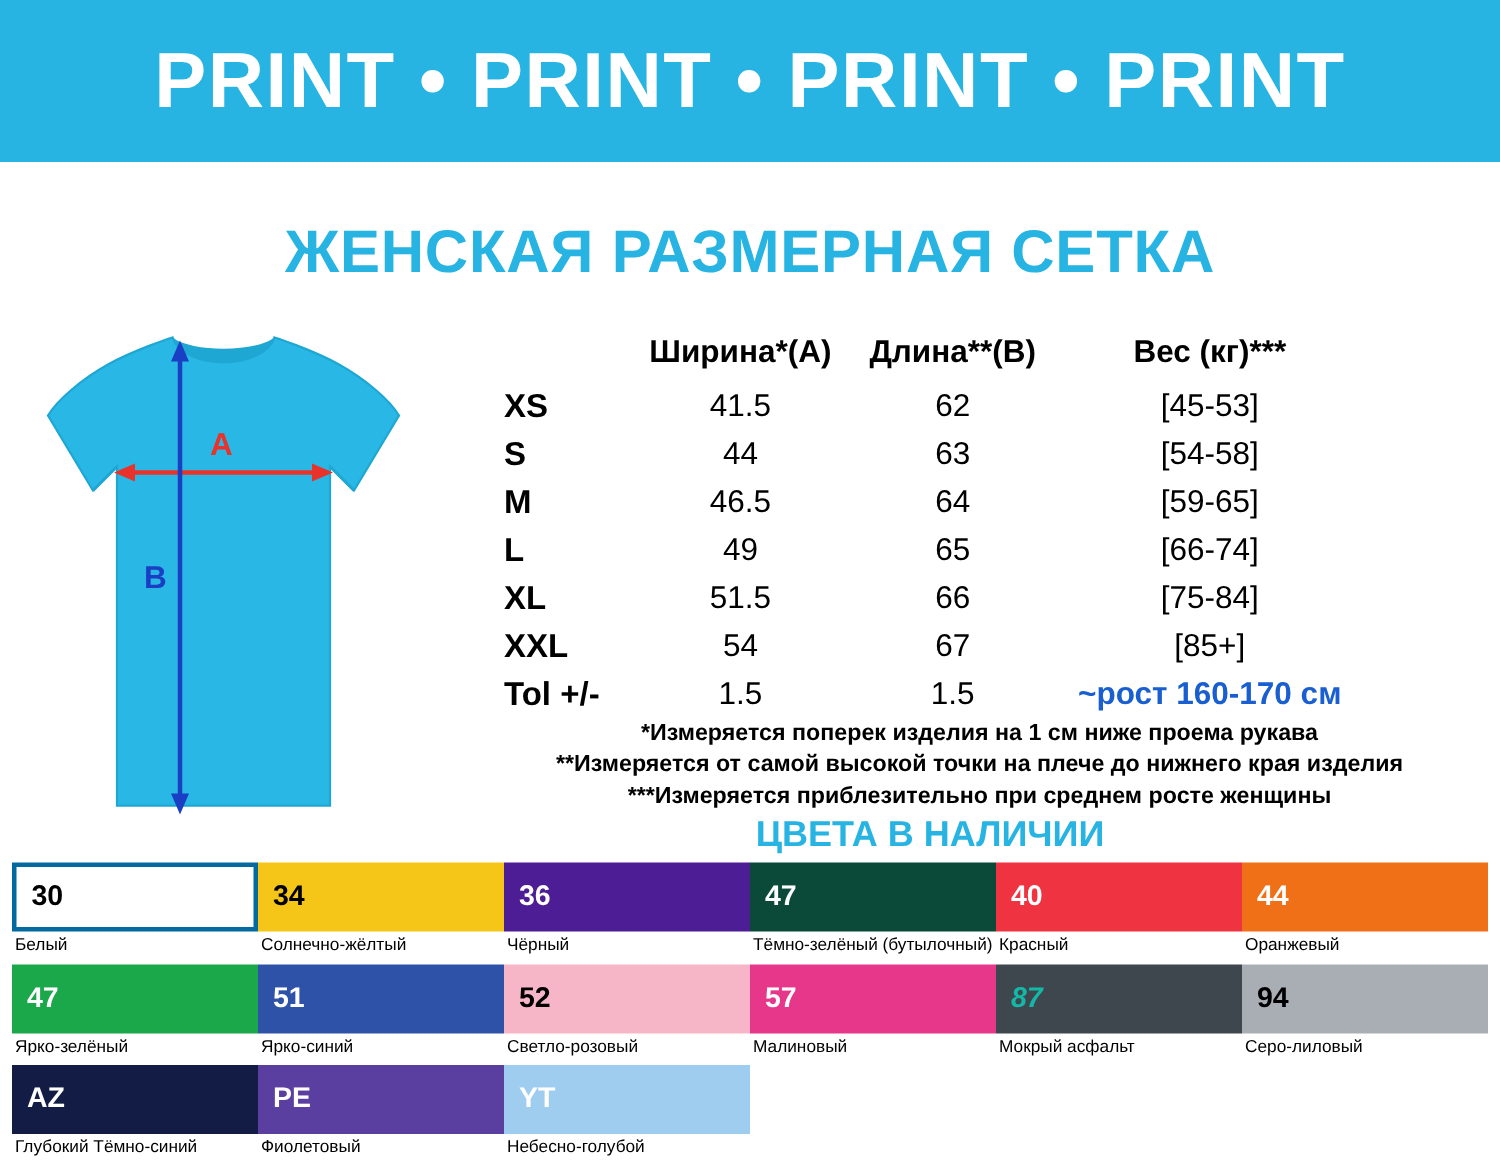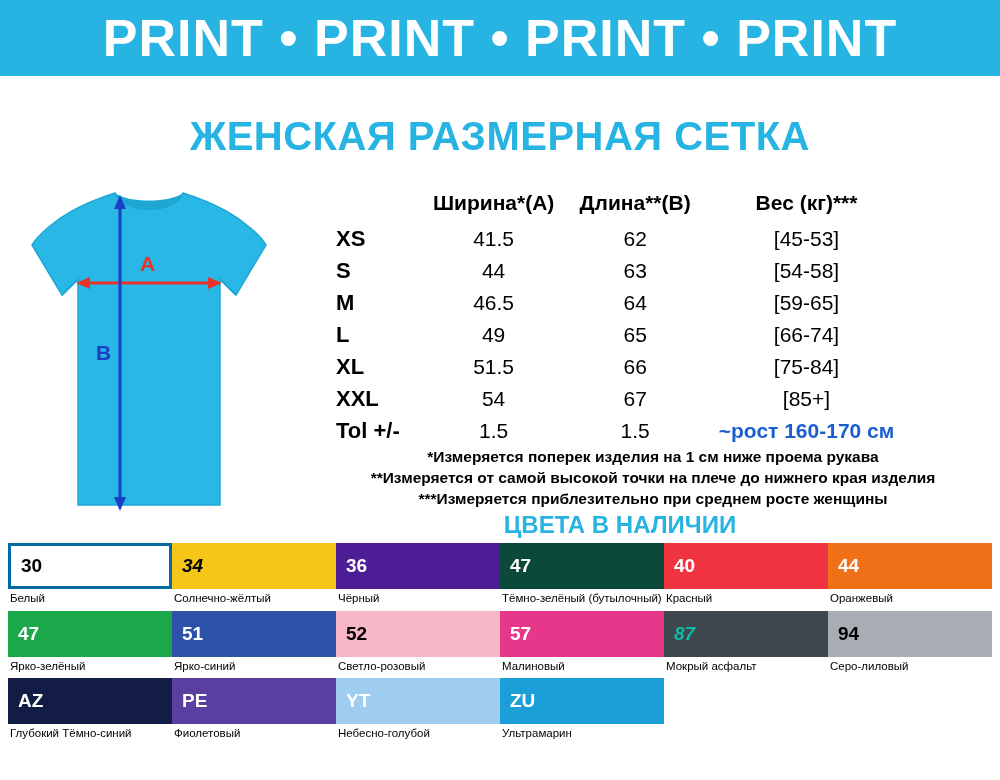--- a/index.html
+++ b/index.html
@@ -9,21 +9,21 @@
     height: 780px;
     background: #ffffff;
     font-family: "Liberation Sans", sans-serif;
     color: #000;
     overflow: hidden;
     position: relative;
   }
 
   
   .banner {
-    height: 76px;
+    height: 108px;
     background: #27b4e2;
     display: flex;
     align-items: center;
     justify-content: center;
   }
   .banner-text {
     color: #ffffff;
     font-size: 52px;
     font-weight: bold;
     letter-spacing: 1px;
@@ -235,21 +235,21 @@
 
 <div class="colors-heading">ЦВЕТА В НАЛИЧИИ</div>
 
 <div class="swatches">
 
   <div class="swatch">
     <div class="chip bordered" style="background: rgb(255, 255, 255); color: rgb(0, 0, 0);">30</div>
     <div class="sw-label">Белый</div>
   </div>
   <div class="swatch">
-    <div class="chip" style="background: rgb(245, 197, 24); color: rgb(0, 0, 0); font-style: italic;">34</div>
+    <div class="chip" style="background: rgb(245, 197, 24); color: rgb(0, 0, 0);">34</div>
     <div class="sw-label">Солнечно-жёлтый</div>
   </div>
   <div class="swatch">
     <div class="chip" style="background: #4c1d95; color: rgb(255, 255, 255);">36</div>
     <div class="sw-label">Чёрный</div>
   </div>
   <div class="swatch">
     <div class="chip" style="background: rgb(11, 74, 56); color: rgb(255, 255, 255);">47</div>
     <div class="sw-label">Тёмно-зелёный (бутылочный)</div>
   </div>
@@ -292,17 +292,13 @@
     <div class="sw-label">Глубокий Тёмно-синий</div>
   </div>
   <div class="swatch">
     <div class="chip" style="background: rgb(91, 63, 160); color: rgb(255, 255, 255);">PE</div>
     <div class="sw-label">Фиолетовый</div>
   </div>
   <div class="swatch">
     <div class="chip" style="background: rgb(158, 205, 240); color: rgb(255, 255, 255);">YT</div>
     <div class="sw-label">Небесно-голубой</div>
   </div>
-  <div class="swatch">
-    <div class="chip" style="background: rgb(27, 159, 216); color: rgb(255, 255, 255);">ZU</div>
-    <div class="sw-label">Ультрамарин</div>
-  </div>
 </div>
 
 </body></html>

